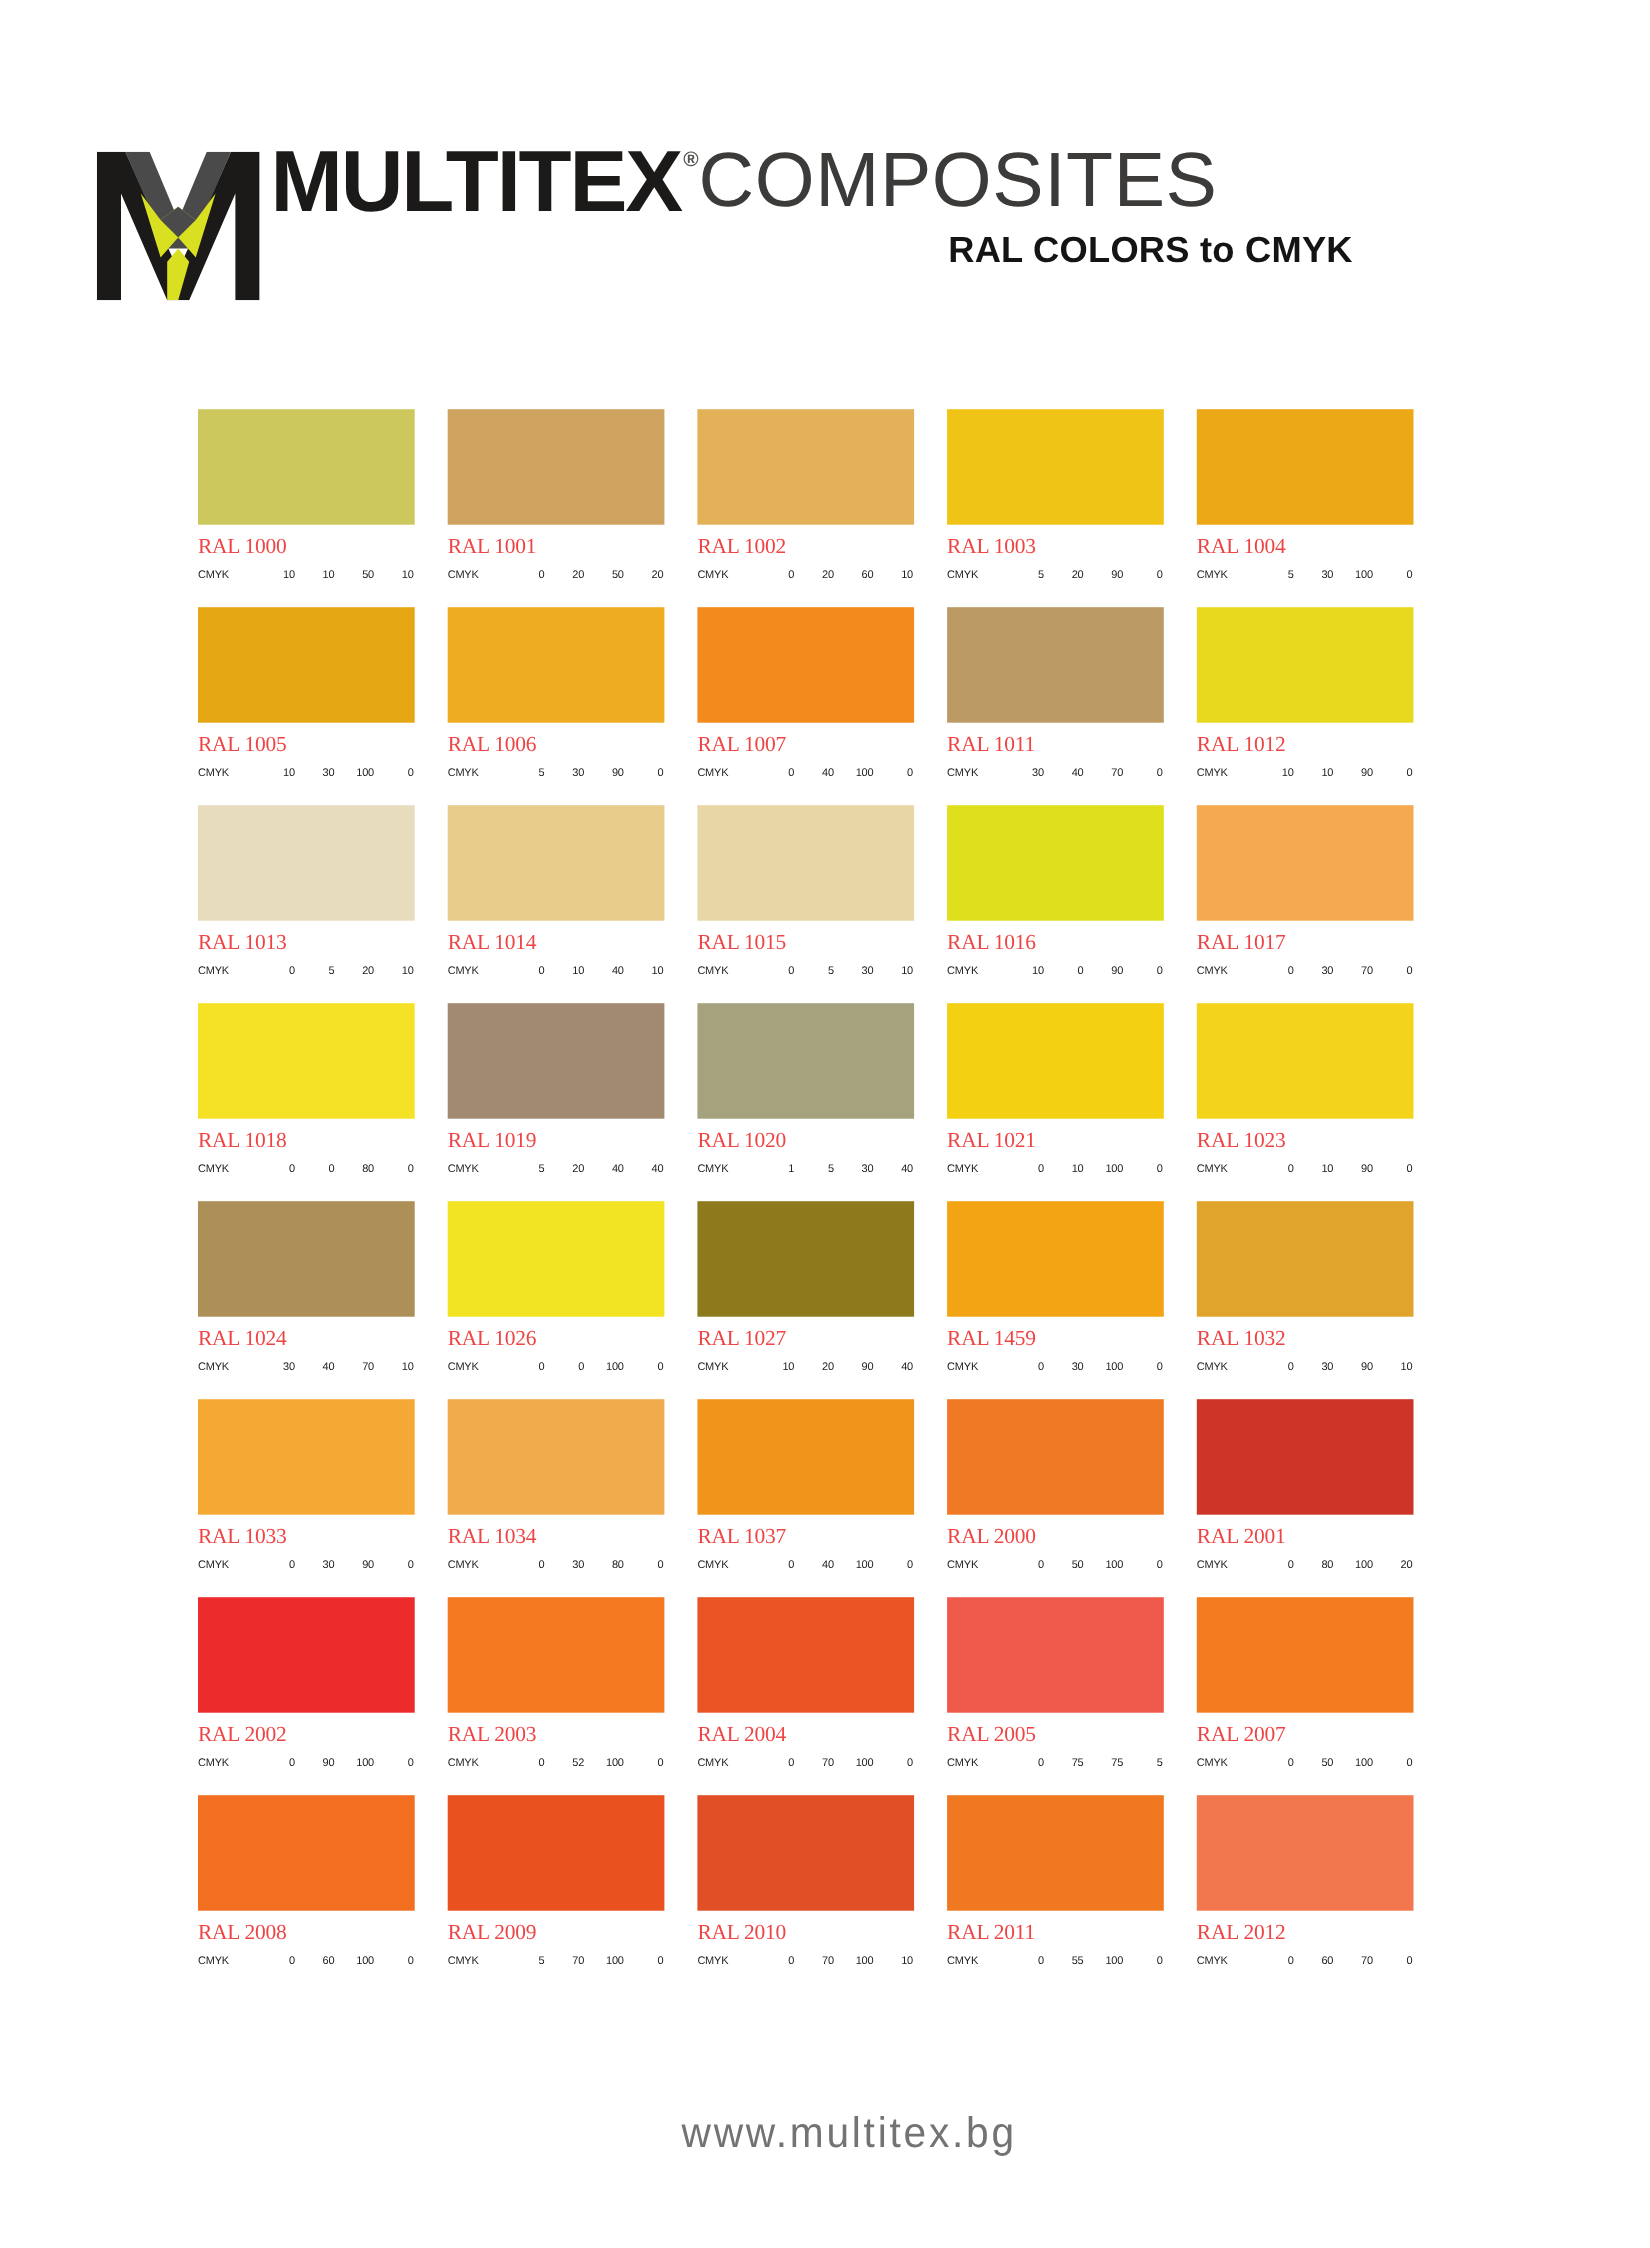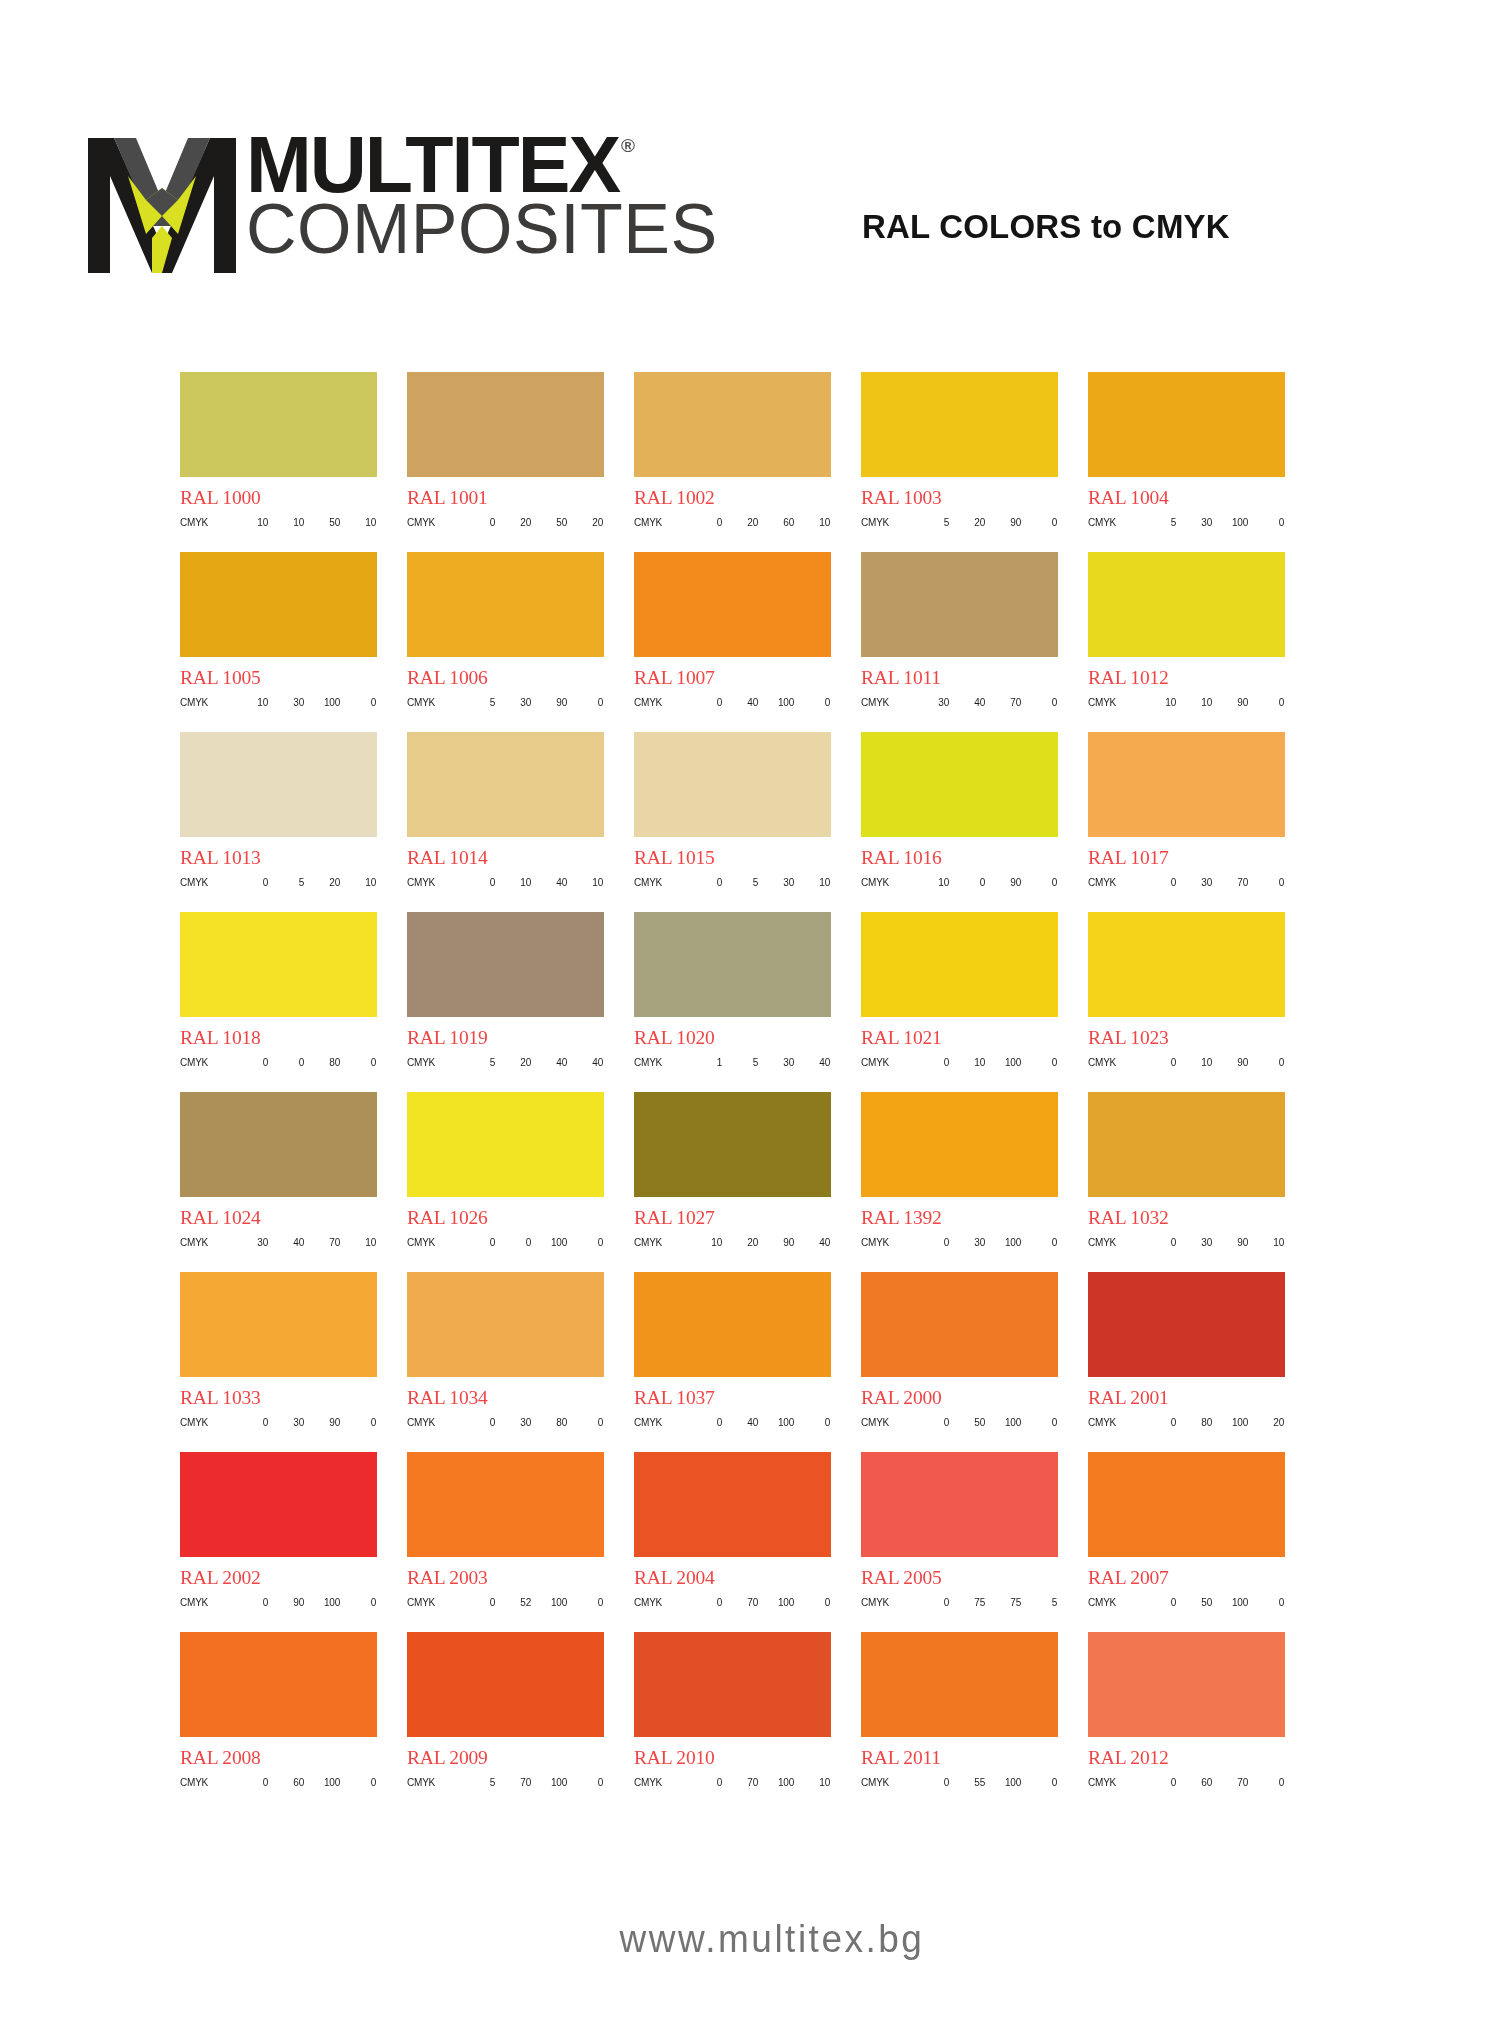--- a/index.html
+++ b/index.html
@@ -33,21 +33,21 @@
   }
   .logo-mark {
     width: 148px;
     height: 135px;
     flex: 0 0 auto;
     margin-top: 6px;
   }
   .logo-words {
     margin-left: 10px;
     display: flex;
-    flex-direction: column;
+    flex-direction: row;
     line-height: 0.84;
   }
   .logo-top-row {
     display: flex;
     align-items: flex-start;
   }
   .logo-multitex {
     font-family: "Liberation Sans", sans-serif;
     font-weight: bold;
     font-size: 79px;
@@ -473,21 +473,21 @@
         <span class="cmyk-vals">
           <span class="cmyk-v">10</span>
           <span class="cmyk-v">20</span>
           <span class="cmyk-v">90</span>
           <span class="cmyk-v">40</span>
         </span>
       </div>
     </div>
     <div class="cell">
       <div class="swatch" style="background: rgb(242, 164, 20);"></div>
-      <div class="cell-name">RAL 1392</div>
+      <div class="cell-name">RAL 1459</div>
       <div class="cmyk-row">
         <span class="cmyk-label">CMYK</span>
         <span class="cmyk-vals">
           <span class="cmyk-v">0</span>
           <span class="cmyk-v">30</span>
           <span class="cmyk-v">100</span>
           <span class="cmyk-v">0</span>
         </span>
       </div>
     </div>

